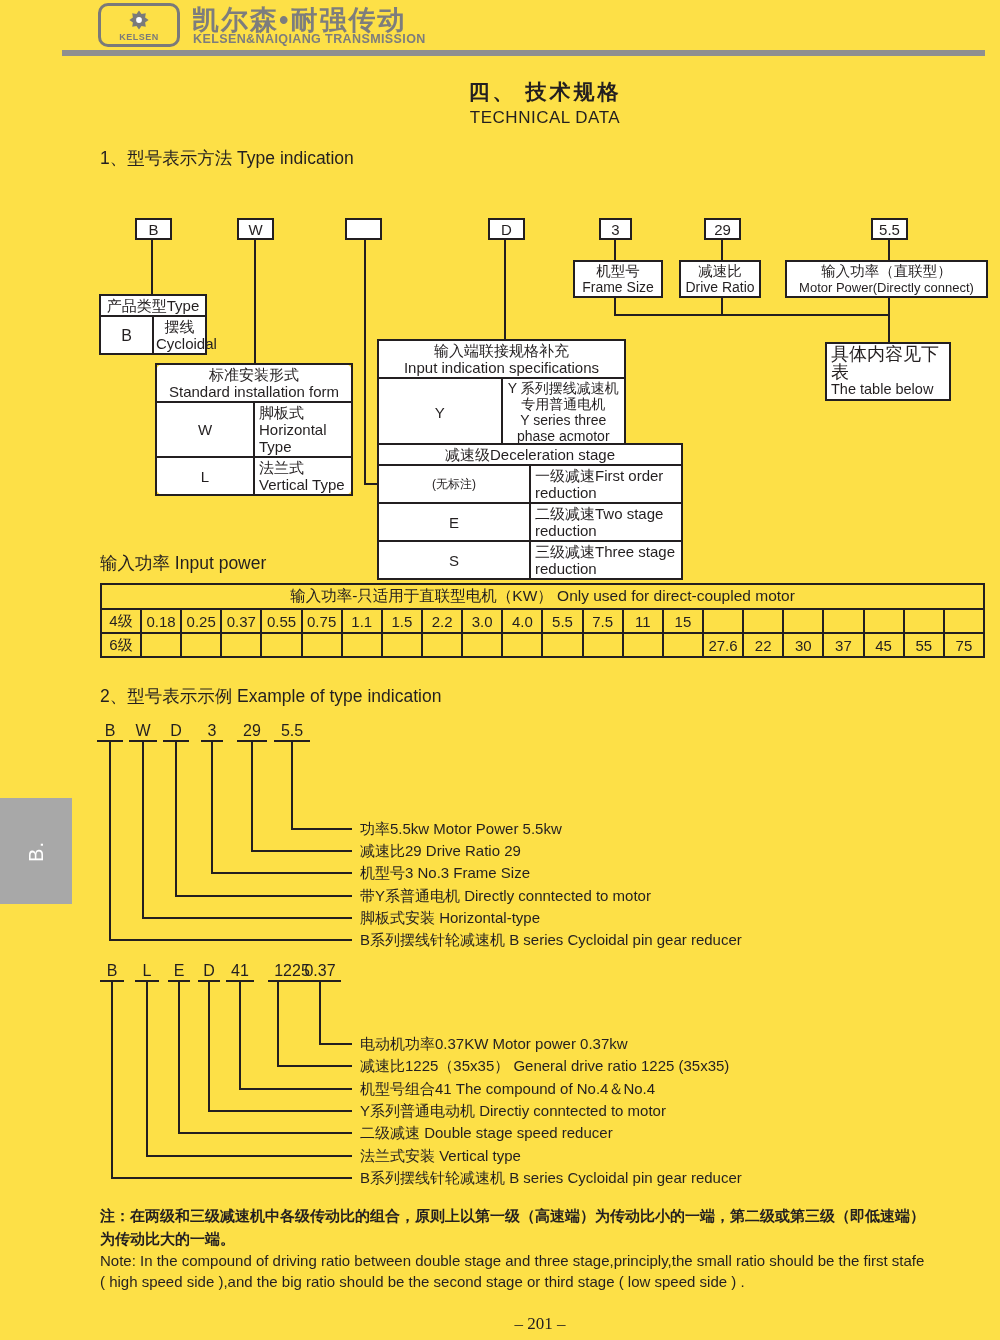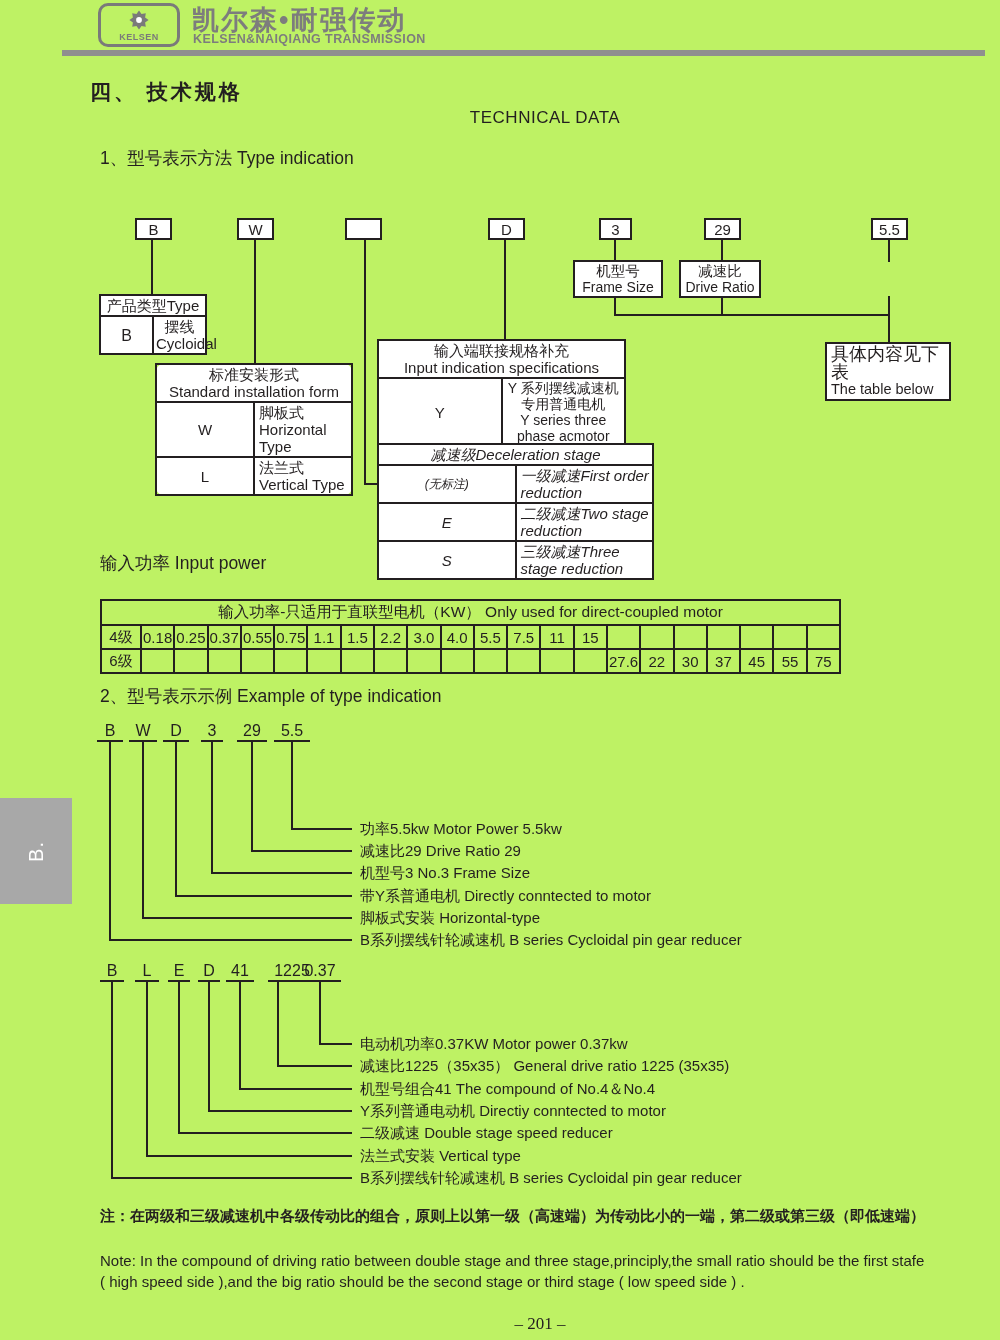--- a/index.html
+++ b/index.html
@@ -1,32 +1,32 @@
 <!DOCTYPE html>
 <html><head>
 <meta charset="utf-8">
 <style>
   html,body { margin:0; padding:0; background:#fff; }
   .page {
-    position:relative; width:1000px; height:1340px; background:#bef264;
+    position:relative; width:1000px; height:1340px; background:#fde047;
     font-family:"Liberation Sans", sans-serif; color:#231f20; overflow:hidden;
   }
   .line { position:absolute; background:#231f20; }
 
   
   .logo-box { position:absolute; left:98px; top:3px; width:82px; height:44px;
     border:3px solid #7a7a7a; border-radius:10px; box-sizing:border-box;
     display:flex; flex-direction:column; align-items:center; justify-content:center; }
   .logo-kelsen { font-size:9px; font-weight:bold; color:#7a7a7a; letter-spacing:0.5px; line-height:10px; }
   .brand-cn { position:absolute; left:192px; top:2px; font-size:27px; font-weight:bold; color:#7d7d7d; letter-spacing:2px; }
   .brand-en { position:absolute; left:193px; top:32px; font-size:12.5px; font-weight:bold; color:#7d7d7d; letter-spacing:0.4px; }
   .header-rule { position:absolute; left:62px; top:50px; width:923px; height:6px; background:#8f8f8f; }
 
   
-  .title-cn { position:absolute; left:90px; top:78px; width:910px; text-align:left;
+  .title-cn { position:absolute; left:90px; top:78px; width:910px; text-align:center;
     font-size:21px; font-weight:600; letter-spacing:3px; }
   .title-en { position:absolute; left:90px; top:108px; width:910px; text-align:center; font-size:17px; letter-spacing:0.5px; }
   .sec-heading { position:absolute; left:100px; font-size:17.5px; }
 
   
   .code-box { position:absolute; top:218px; height:22px; line-height:19px; box-sizing:border-box;
     border:2px solid #231f20; text-align:center; font-size:15px; background:#fff; }
 
   
   .dual-box { position:absolute; box-sizing:border-box; border:2px solid #231f20; text-align:center;
@@ -39,21 +39,21 @@
   .note-box .l1 { font-size:18px; line-height:18px; }
   .note-box .l2 { font-size:14.5px; line-height:17px; }
 
   
   .mini-table { position:absolute; border-collapse:collapse; table-layout:fixed; background:#fff; }
   .mini-table td { border:2px solid #231f20; font-size:15px; line-height:17px; text-align:center; padding:1px 2px; }
   .mini-table td.left { text-align:left; padding-left:4px; }
   .small-cell { font-size:12px !important; }
 
   
-  #power-table { position:absolute; left:100px; top:583px; width:741px; border-collapse:collapse; table-layout:fixed;margin-top:16px; }
+  #power-table { position:absolute; left:100px; top:583px; width:885px; border-collapse:collapse; table-layout:fixed; }
   #power-table td { border:2px solid #231f20; font-size:15px; text-align:center; height:22px; padding:0 1px;
     overflow:hidden; white-space:nowrap; }
   #power-table .pt-head { font-size:15.5px; height:23px; }
 
   
   .ex-letter { position:absolute; text-align:center; font-size:16px; height:22px; line-height:21px;
     border-bottom:2px solid #231f20; box-sizing:border-box; }
   .ex-label { position:absolute; font-size:15px; line-height:18px; white-space:nowrap; }
 
   
@@ -96,20 +96,24 @@
   <div class="code-box" style="left:871px;width:37px;">5.5</div>
 
   <div class="dual-box" style="left:573px;top:260px;width:90px;height:38px;">
     <div class="l1">机型号</div>
     <div class="l2" style="font-size:14px;">Frame Size</div>
   </div>
   <div class="dual-box" style="left:679px;top:260px;width:82px;height:38px;">
     <div class="l1">减速比</div>
     <div class="l2" style="font-size:14px;">Drive Ratio</div>
   </div>
+  <div class="dual-box" style="left:785px;top:260px;width:203px;height:38px;">
+    <div class="l1">输入功率（直联型）</div>
+    <div class="l2">Motor Power(Directly connect)</div>
+  </div>
 
   <div class="note-box">
     <div class="l1">具体内容见下表</div>
     <div class="l2">The table below</div>
   </div>
 
   <table class="mini-table" style="left:99px;top:294px;width:108px;">
     <tbody>
         <tr>
           <td colspan="2">产品类型Type</td>
@@ -142,21 +146,21 @@
         <tr>
           <td colspan="2"><span>输入端联接规格补充</span><br><span>Input indication specifications</span></td>
         </tr>
     <tr>
       <td style="width:28px;">Y</td>
       <td style="font-size:14px;line-height:16px;"><span>Y 系列摆线减速机专用普通电机</span><br><span>Y series three phase acmotor</span></td>
     </tr>
   </tbody>
     </table>
 
-  <table class="mini-table" style="left:377px;top:443px;width:277px;font-style:italic;">
+  <table class="mini-table" style="left:377px;top:443px;width:306px;">
     <tbody>
         <tr>
           <td colspan="2">减速级Deceleration stage</td>
         </tr>
     <tr>
       <td class="small-cell" style="width:57px;">(无标注)</td>
       <td class="left">一级减速First order reduction</td>
     </tr>
     <tr>
       <td>E</td>
@@ -295,20 +299,21 @@
       <div class="line" style="left: 277px; top: 982px; width: 2px; height: 85px;"></div>
       <div class="line" style="left: 277px; top: 1065px; width: 75px; height: 2px;"></div>
       <div class="ex-label" style="left: 360px; top: 1057px;">减速比1225（35x35） General drive ratio 1225 (35x35)</div>
       <div class="ex-letter" style="left: 299px; top: 960px; width: 42px;">0.37</div>
       <div class="line" style="left: 319px; top: 982px; width: 2px; height: 63px;"></div>
       <div class="line" style="left: 319px; top: 1043px; width: 33px; height: 2px;"></div>
       <div class="ex-label" style="left: 360px; top: 1035px;">电动机功率0.37KW Motor power 0.37kw</div>
     </div>
 
   <div class="note-cn" style="top:1204px;">注：在两级和三级减速机中各级传动比的组合，原则上以第一级（高速端）为传动比小的一端，第二级或第三级（即低速端）</div>
+  <div class="note-cn" style="top:1227px;">为传动比大的一端。</div>
   <div class="note-en" style="top:1271px;">( high speed side ),and the big ratio should be the second stage or third stage ( low speed side ) .</div>
   <div class="note-en" style="top:1250px;">Note: In the compound of driving ratio between double stage and three stage,principly,the small ratio should be the first stafe</div>
 
   <div class="page-num">– 201 –</div>
 
   <div class="side-tab">
     <span>B.</span>
   </div>
 
 </div>

